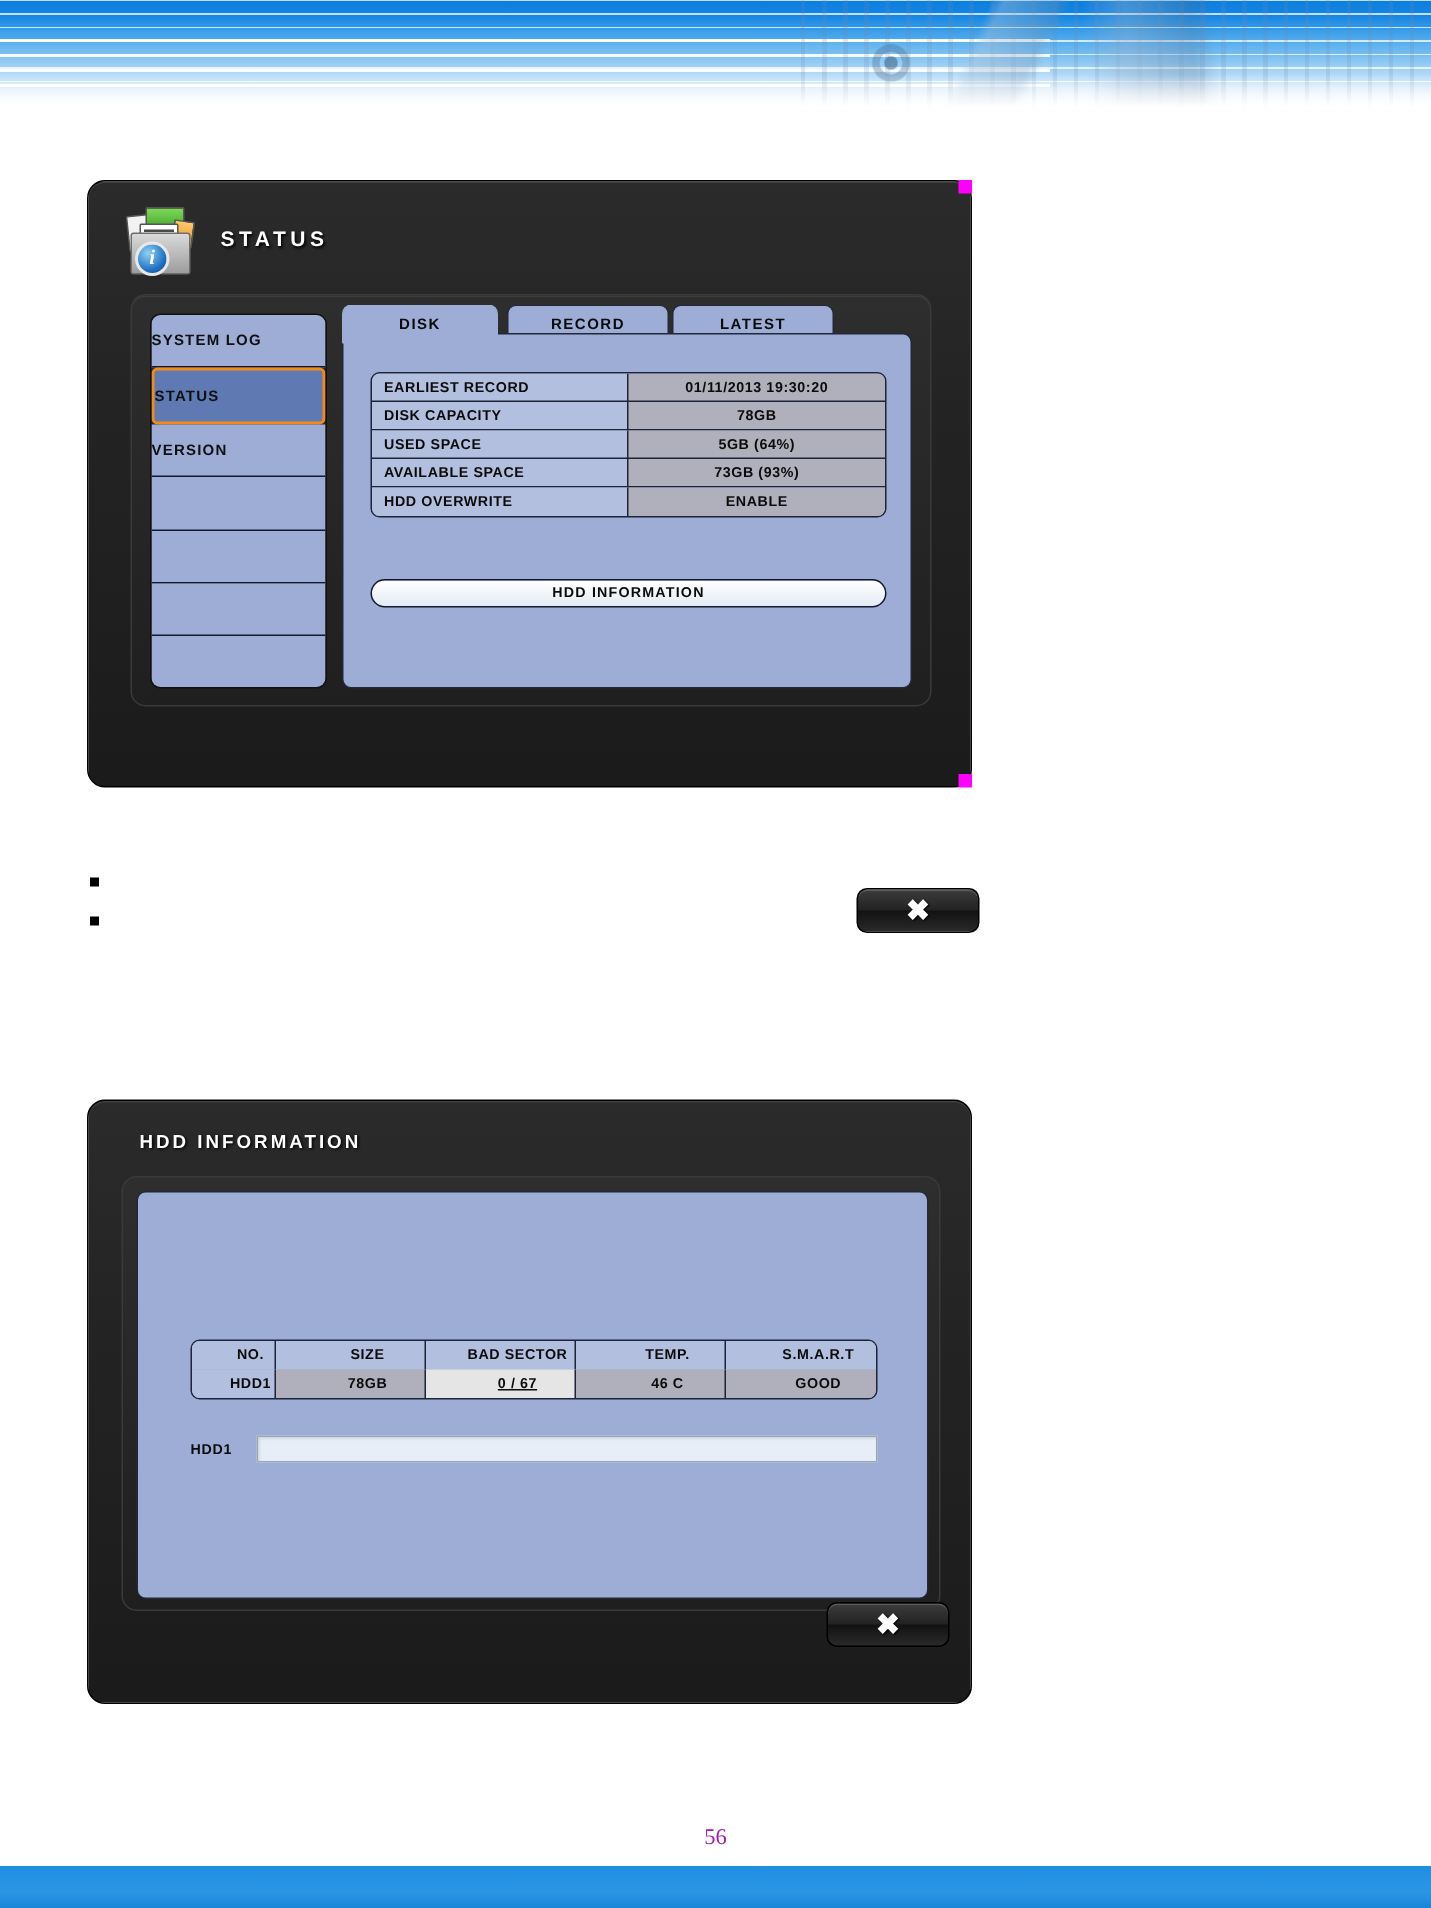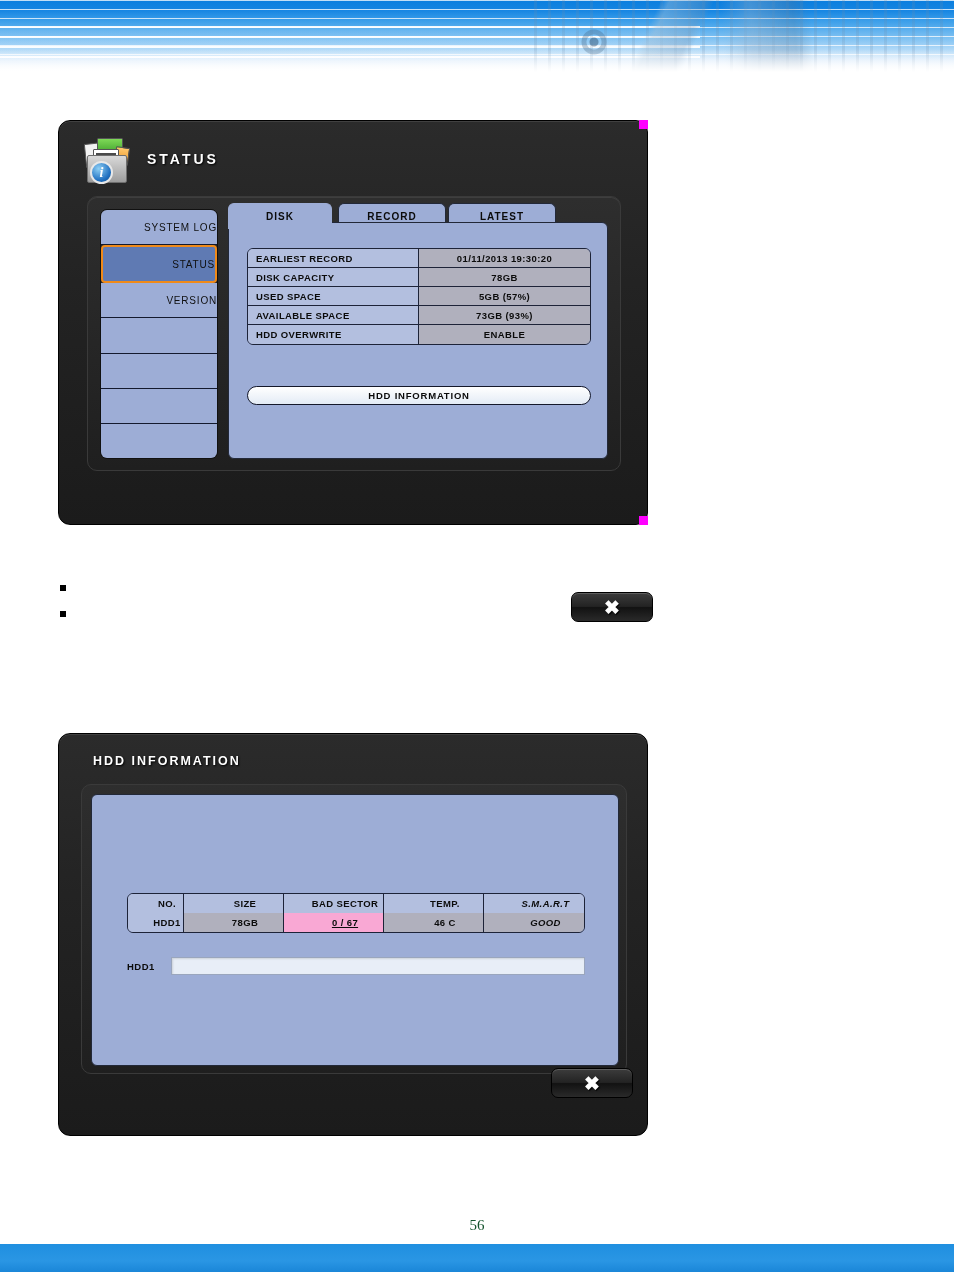--- a/index.html
+++ b/index.html
@@ -47,21 +47,21 @@
     background: linear-gradient(to bottom, rgba(255,255,255,0), #ffffff);
   }
 
   
   .footer-bar {
     position:absolute; left:0; bottom:0; width:954px; height:28px;
     background: linear-gradient(to bottom, #1f8fe0, #2a96e4 60%, #1a86d8);
   }
   .page-number {
     position:absolute; left:0; bottom:38px; width:954px;
-    text-align:center; font-size:15px; color:#14532d;
+    text-align:center; font-size:15px; color:#a21caf;
     font-family:"Liberation Serif", serif;
   }
 
   
   .bullets { position:absolute; left:60px; top:575px; width:600px; }
   .bullet-row { height:26px; display:flex; align-items:center; }
   .bullet-sq { width:6px; height:6px; background:#000; display:inline-block; }
   .bullet-text { font-size:12px; color:#000; margin-left:10px; }
 
   
@@ -126,22 +126,22 @@
   
   .sidebar {
     position:absolute; left:12px; top:12px; width:118px; height:250px;
     border-radius:7px; overflow:hidden;
     border:1px solid #111;
     display:flex; flex-direction:column;
   }
   .side-item {
     flex:1 1 0; background:#9dadd6;
     border-bottom:1px solid #141a2e;
-    display:flex; align-items:center; justify-content:flex-end;
-    color:#101010; font-size:10px; font-weight:normal; letter-spacing:0.8px;
+    display:flex; align-items:center; justify-content:flex-start;
+    color:#101010; font-size:10px; font-weight:bold; letter-spacing:0.8px;
   }
   .side-item:last-child { border-bottom:none; }
   .side-item.selected {
     background:#5f7ab3; border:2px solid #f08a19; border-radius:4px;
   }
 
   
   .tabs { position:absolute; left:140px; top:6px; width:380px; height:26px; }
   .tab {
     position:absolute; top:0; height:26px;
@@ -219,26 +219,26 @@
   .hdd-table {
     position:absolute; left:35px; top:98px; width:458px;
     border-collapse:separate; border-spacing:0;
     border:1px solid #1d2338; border-radius:6px; overflow:hidden;
     font-size:9.5px; font-weight:bold; color:#0b0b0b; text-align:center;
   }
   .hdd-table th, .hdd-table td {
     height:19px; border-bottom:1px solid #1d2338; border-right:1px solid #1d2338;
     letter-spacing:0.4px; font-weight:bold;padding-left:24px;
   }
-  .hdd-table th:last-child, .hdd-table td:last-child { border-right:none;font-style:italic; }
+  .hdd-table th:last-child, .hdd-table td:last-child { border-right:none; }
   .hdd-table tr:last-child th, .hdd-table tr:last-child td { border-bottom:none; }
   .hdd-table thead th { background:#b3bfdf; }
   .hdd-table tbody th { background:#b3bfdf; width:56px; }
   .hdd-table tbody td { background:#b0b0bd; }
-  .hdd-table td.highlight { background:#f9a8d4;text-decoration:underline; }
+  .hdd-table td.highlight { background:#e5e5e5;text-decoration:underline; }
 
   .hdd-bar-row {
     position:absolute; left:35px; top:161px; width:458px; height:20px;
     display:flex; align-items:center;
   }
   .hdd-bar-label { width:44px; font-size:9.5px; font-weight:bold; color:#0b0b0b; letter-spacing:0.5px; }
   .hdd-bar {
     flex:1; height:18px; background:#e8eef7;
     border:1px solid #9aa6bd;
     box-shadow: inset 1px 1px 2px rgba(0,0,0,0.12);
@@ -317,21 +317,21 @@
               <tr>
             <td class="stat-label">EARLIEST RECORD</td>
             <td class="stat-value">01/11/2013 19:30:20</td>
           </tr>
           <tr>
             <td class="stat-label">DISK CAPACITY</td>
             <td class="stat-value">78GB</td>
           </tr>
           <tr>
             <td class="stat-label">USED SPACE</td>
-            <td class="stat-value">5GB (57%)</td>
+            <td class="stat-value">5GB (64%)</td>
           </tr>
           <tr>
             <td class="stat-label">AVAILABLE SPACE</td>
             <td class="stat-value">73GB (93%)</td>
           </tr>
           <tr>
             <td class="stat-label">HDD OVERWRITE</td>
             <td class="stat-value">ENABLE</td>
           </tr>
         </tbody>

